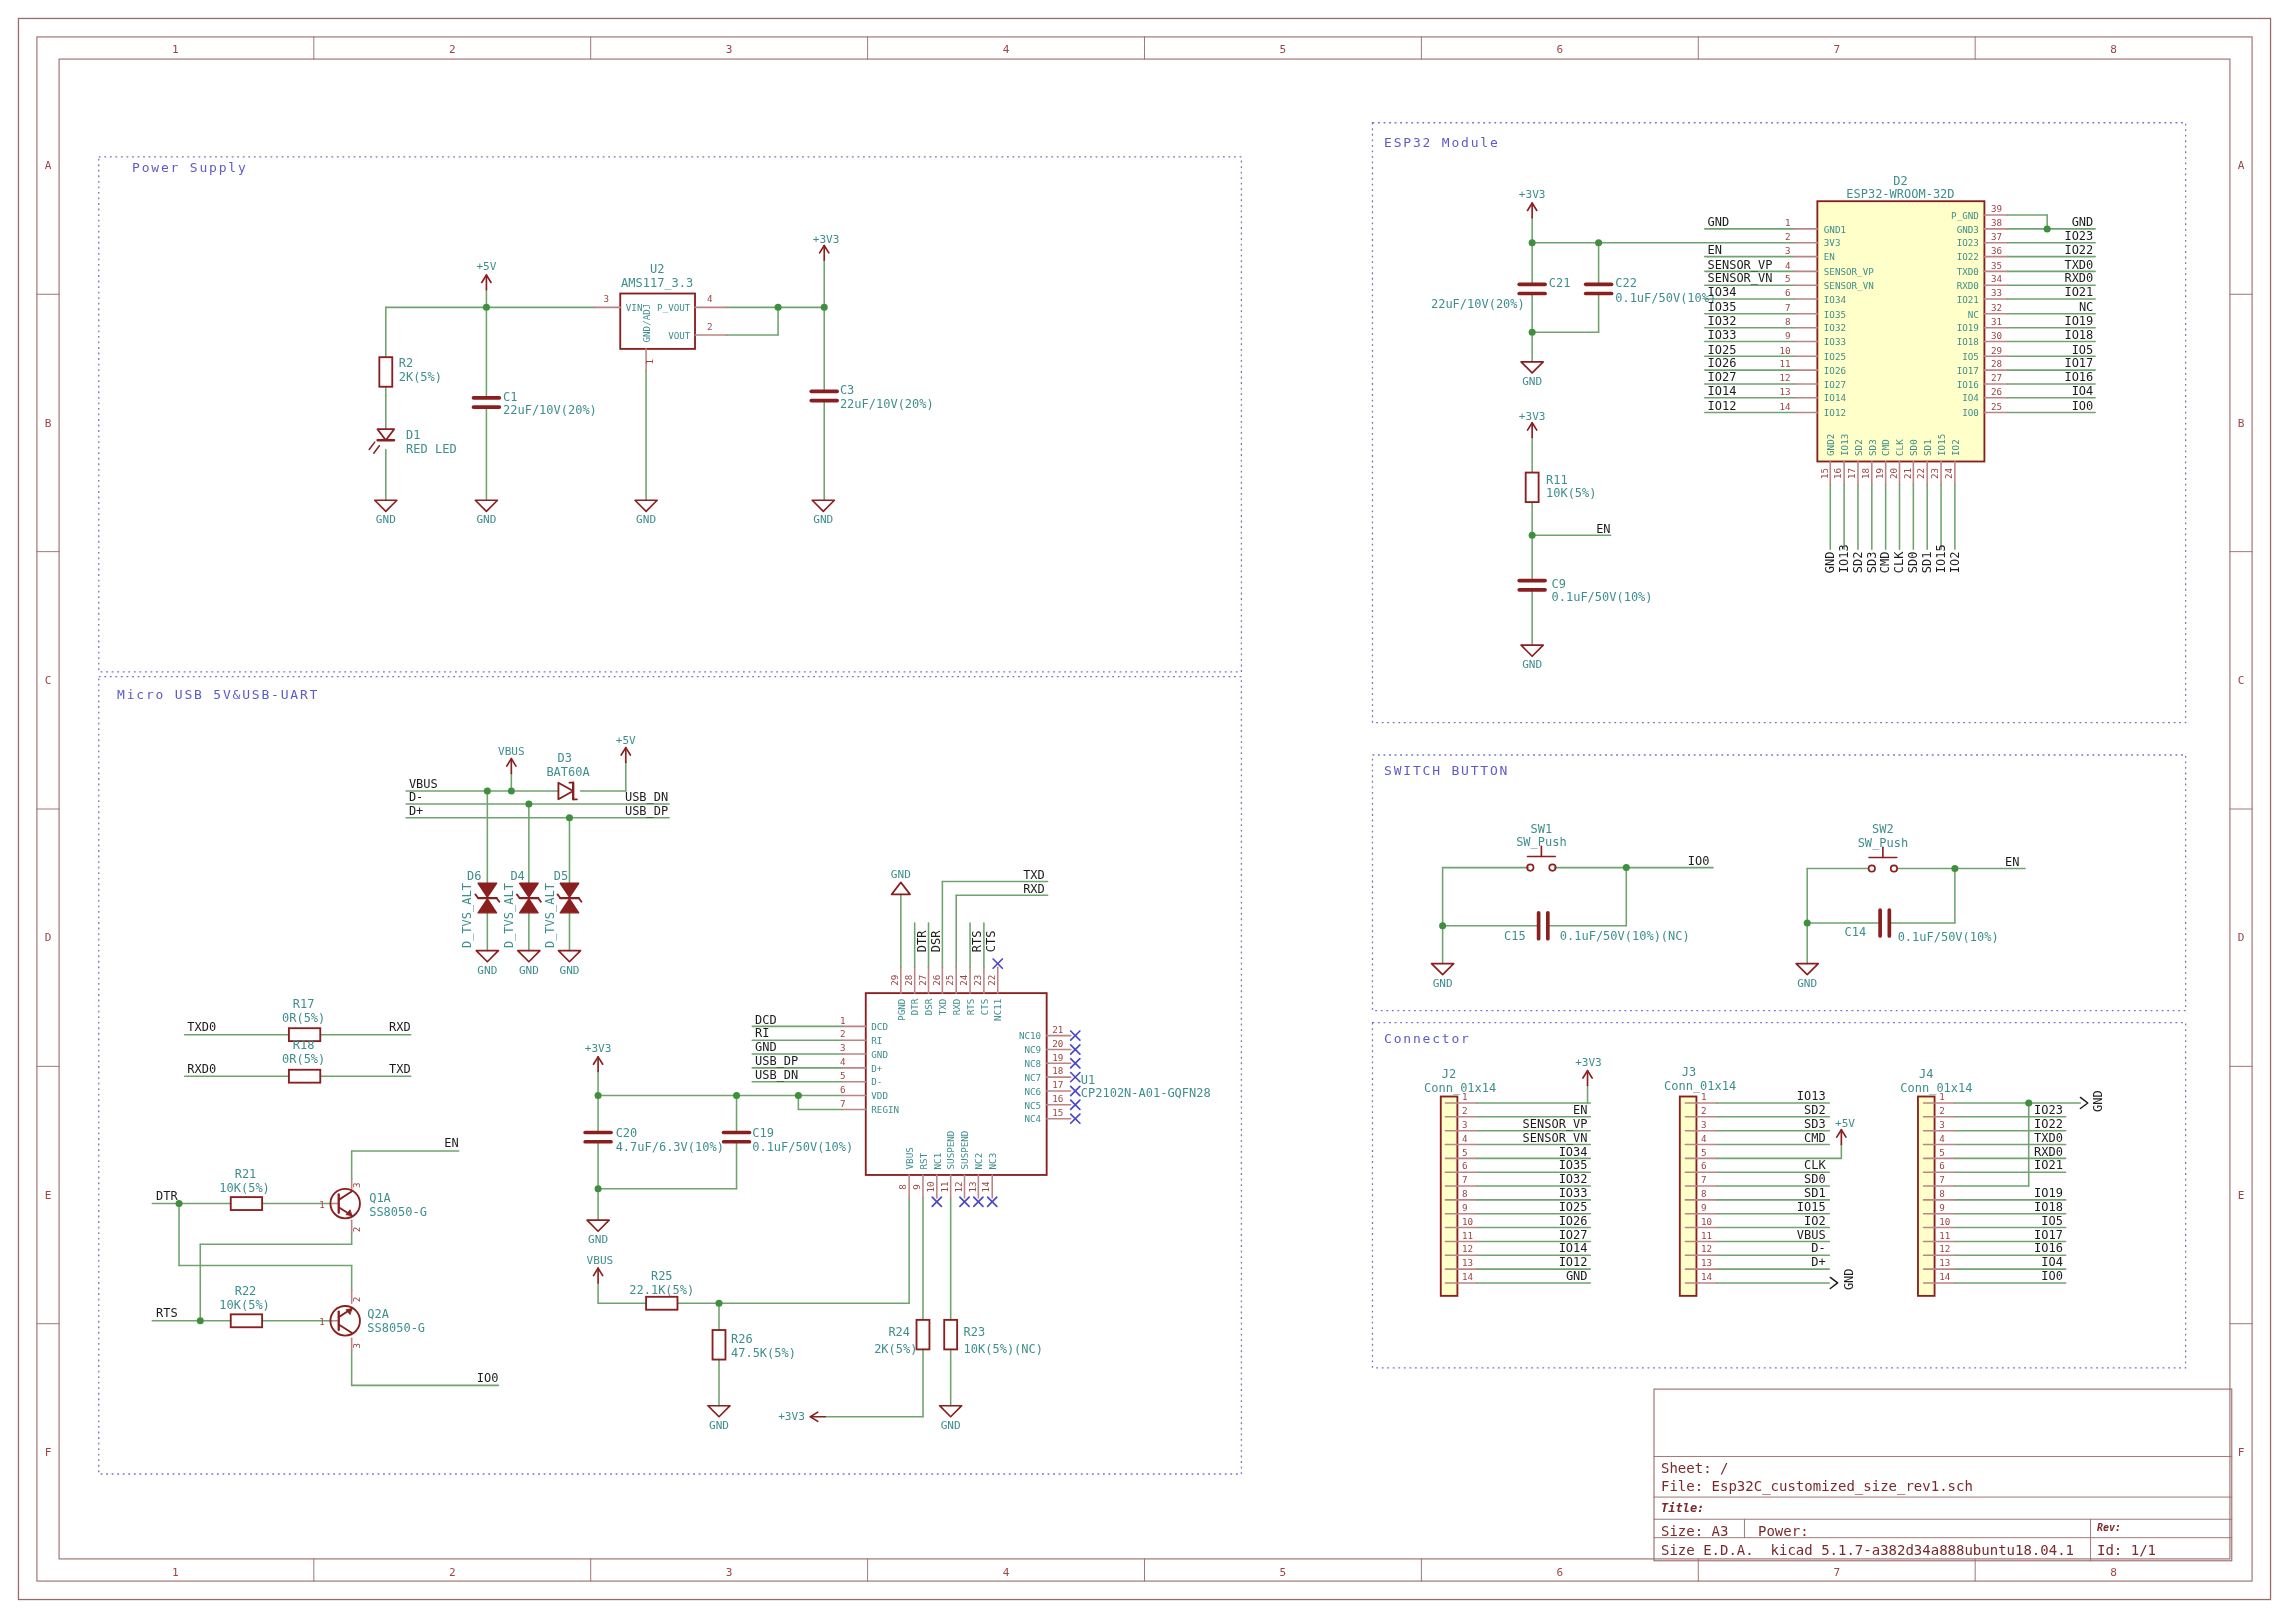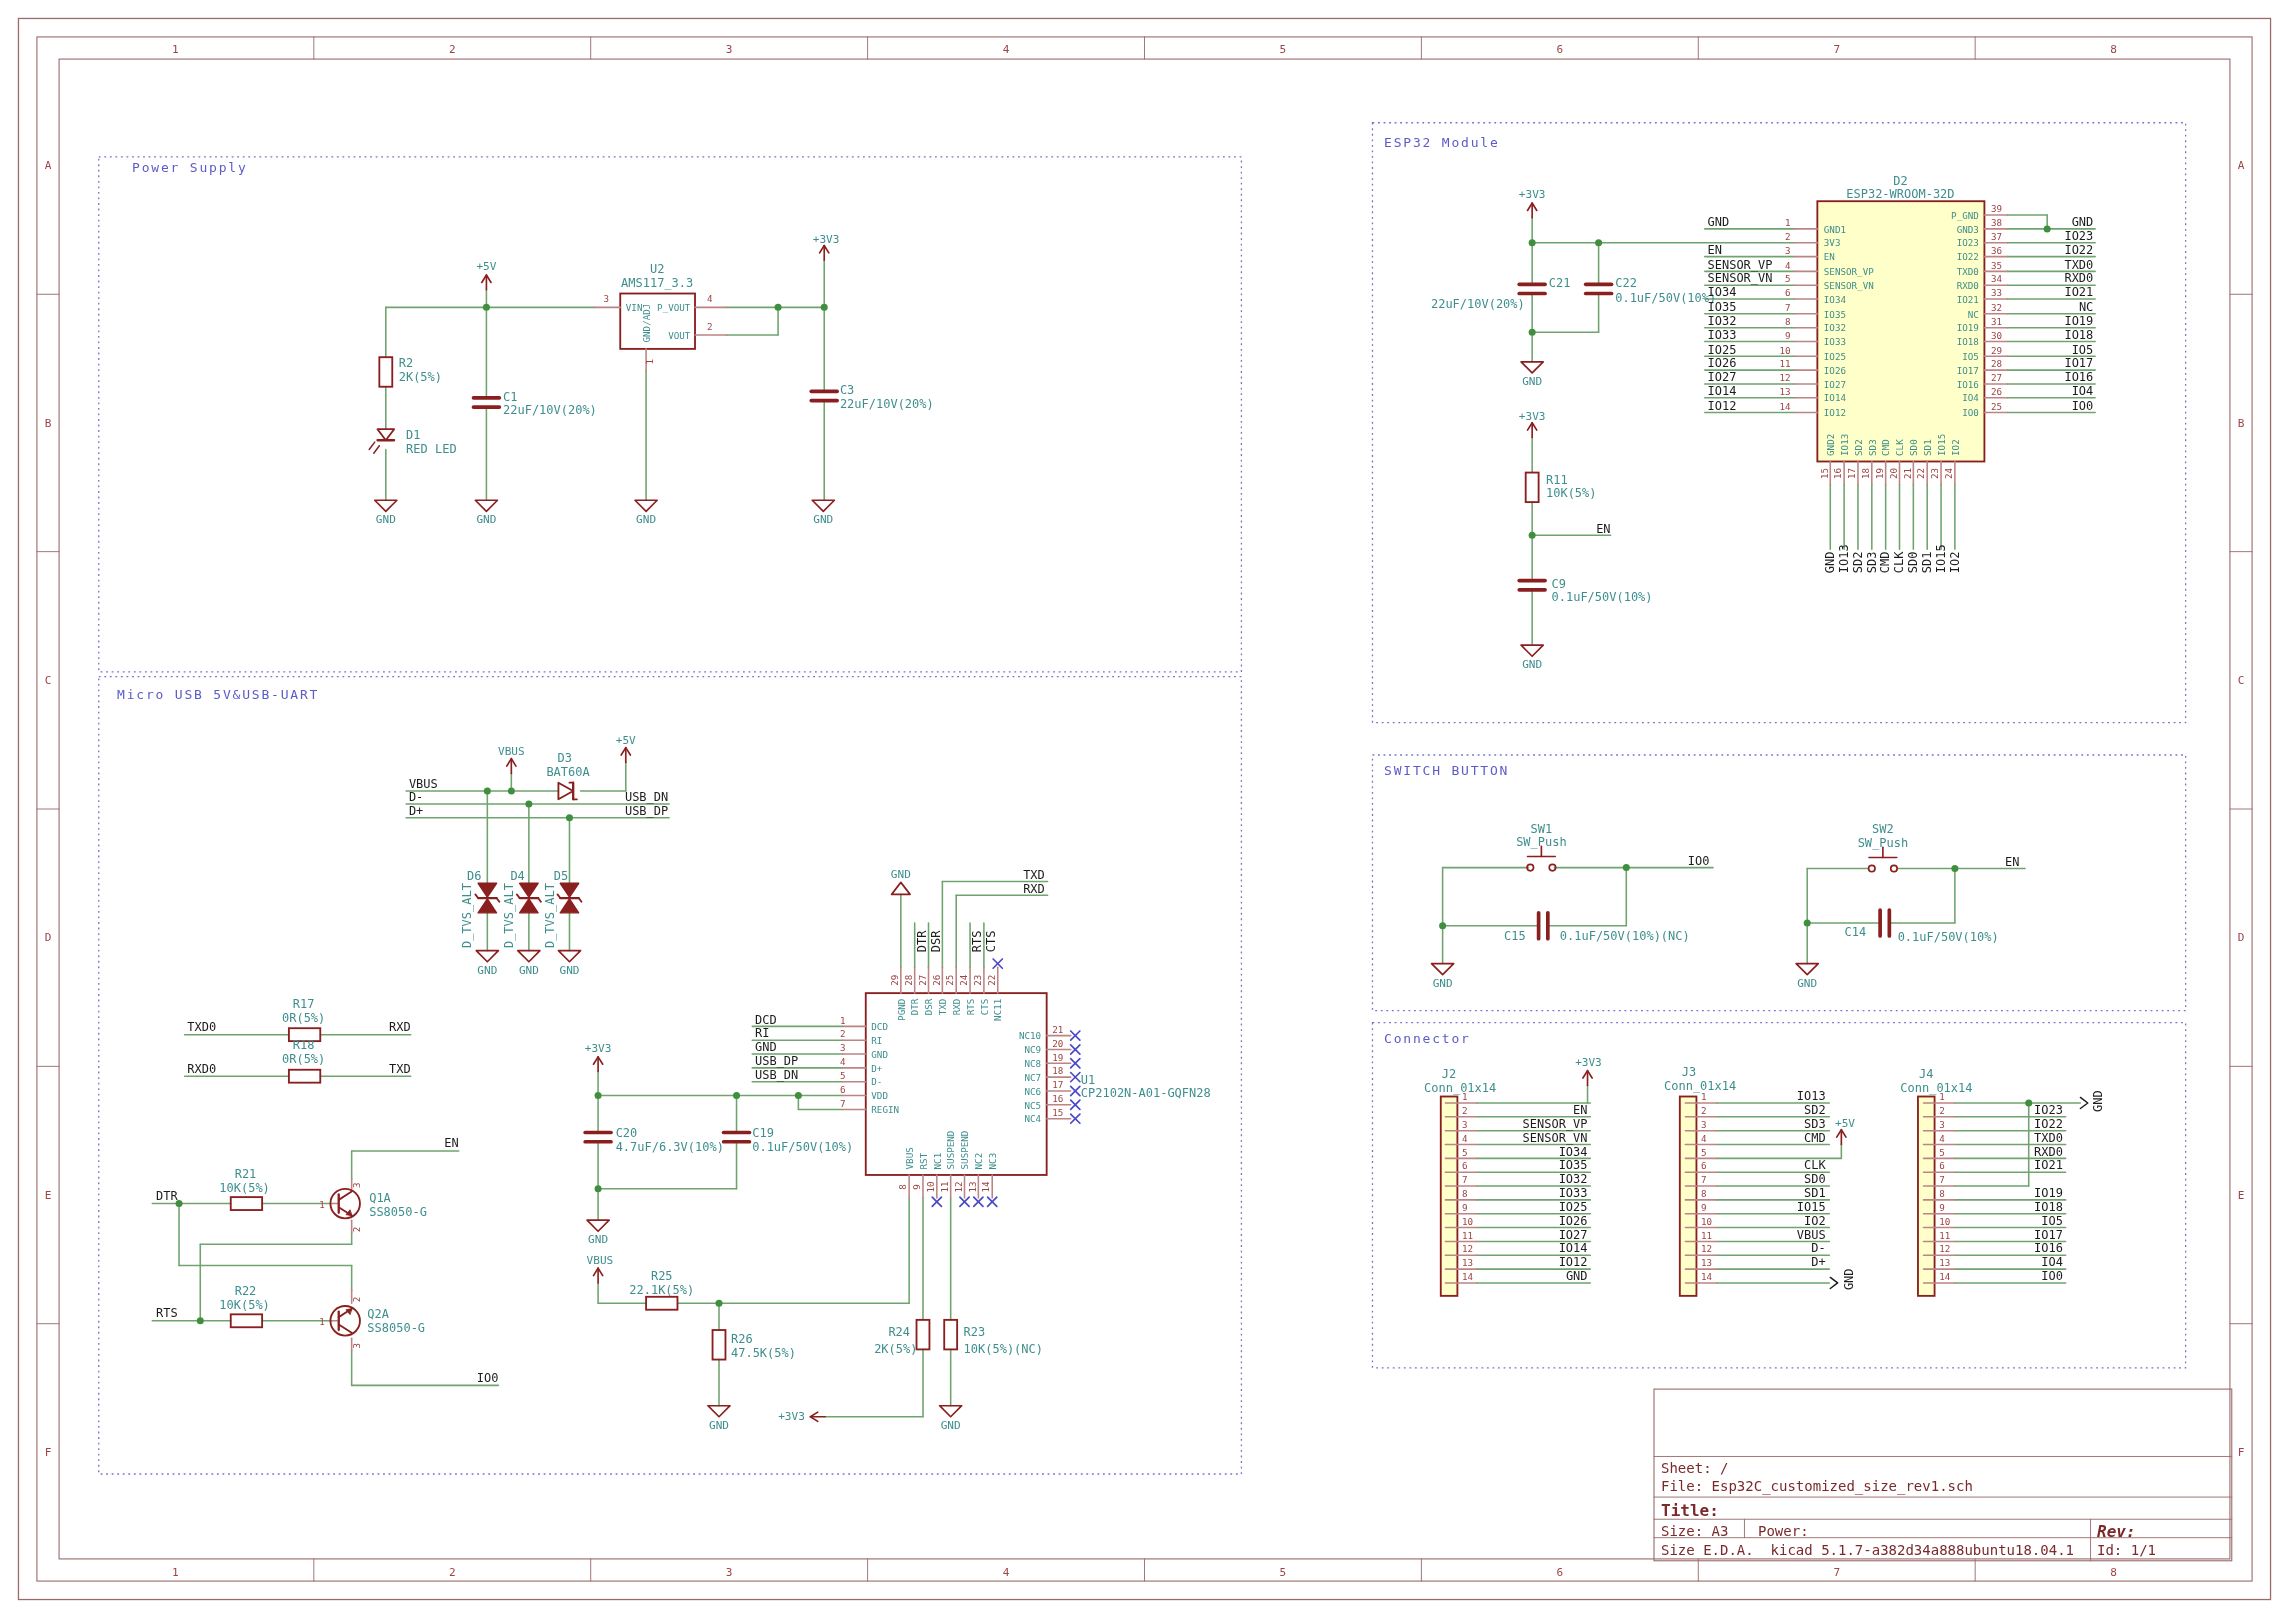--- a/index.html
+++ b/index.html
@@ -1,22 +1,22 @@
 <!DOCTYPE html>
 <html style="font-size:14.8px"><head>
 <meta charset="utf-8">
 <style>
   html,body{margin:0;padding:0;background:#e8e8e8;}
   #page{position:relative;width:2289px;height:1618px;background:#ffffff;overflow:hidden;
         font-family:"DejaVu Sans Mono",monospace;}
   svg text{font-family:"DejaVu Sans Mono",monospace;}
   .sec-title{position:absolute;color:#5C5CC8;font-size:13px;letter-spacing:1.8px;white-space:pre;}
   .tb{position:absolute;color:#7A2A2A;font-size:14px;white-space:pre;}
-  .tb-bold{font-weight:bold;font-size:16px;}
-  .tb-rev{font-weight:bold;font-style:italic;font-size:16px;}
+  .tb-bold{font-weight:bold;font-style:italic;font-size:12px;}
+  .tb-rev{font-weight:bold;font-style:italic;font-size:10px;}
 </style>
 </head>
 <body>
 
 <div id="page">
   <svg id="sk" width="2289" height="1618" viewBox="0 0 2480 1753">
       <g>
         <rect x="20" y="20" width="2440" height="1713" fill="none" stroke="#9A6B6B" stroke-width="1.4"></rect>
         <rect x="40" y="40" width="2400" height="1673" fill="none" stroke="#9A6B6B" stroke-width="1.2"></rect>
         <rect x="64" y="64" width="2352" height="1625" fill="none" stroke="#9A6B6B" stroke-width="1.2"></rect>

